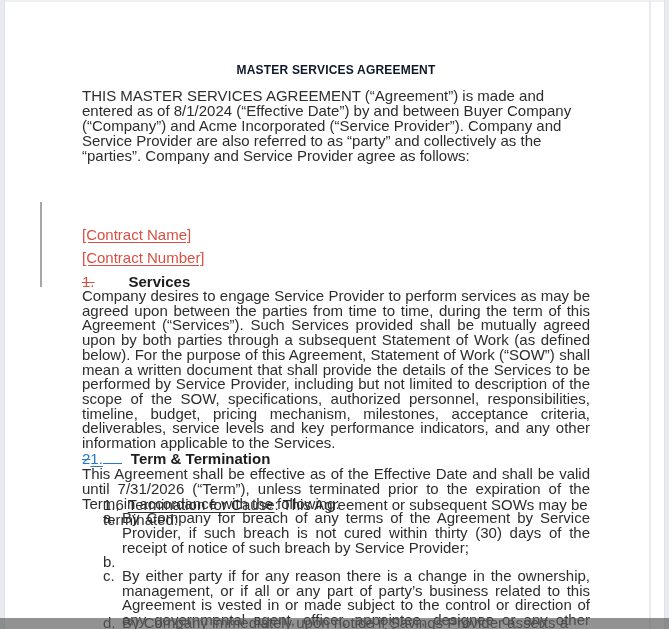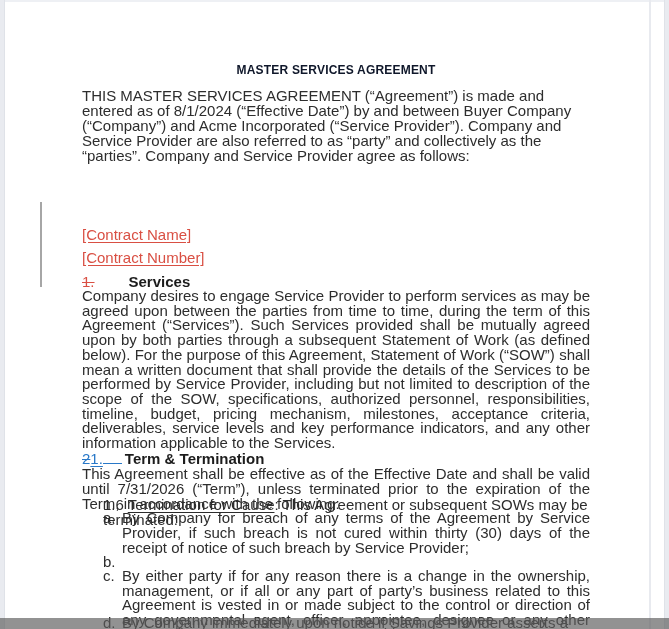--- a/index.html
+++ b/index.html
@@ -46,21 +46,21 @@
   .h1-heading { left: 82px; top: 274px; }
   .del-red  { color: #d94f43; text-decoration: line-through; }
   .del-blue { color: #2878c8; text-decoration: line-through; }
   .ins-blue { color: #2878c8; text-decoration: underline; text-underline-offset: 2px; }
   .u-gap {
     display: inline-block; width: 19px; height: 11px;
     border-bottom: 1px solid #2878c8; vertical-align: baseline;
   }
   .h-label { font-weight: bold; color: #1c1c1c; }
   .h1-label { margin-left: 34px; }
-  .h2-label { margin-left: 3px; }
+  .h2-label { margin-left: 9px; }
 
   .services-para { left: 82px; top: 289px; width: 508px; line-height: 14.7px; }
   .h2-heading { left: 82px; top: 451px; }
   .term-para { left: 82px; top: 466px; width: 508px; }
 
   .clause21 { left: 103px; top: 497px; width: 487px; }
   .u-label { text-decoration: underline; text-underline-offset: 2px; }
 
   .li { left: 122px; width: 468px; line-height: 14.9px; }
   .li .marker { position: absolute; left: -19px; top: 0; }

